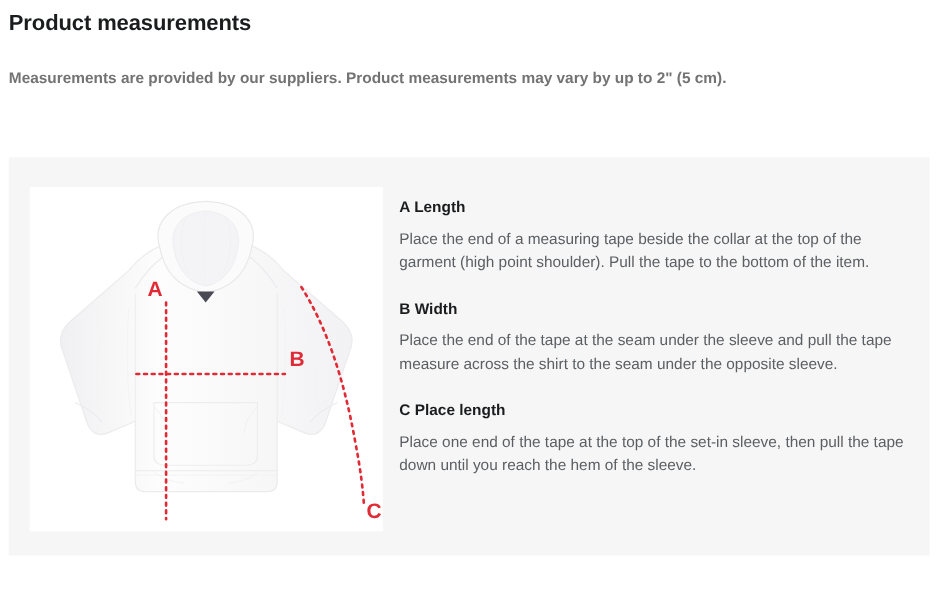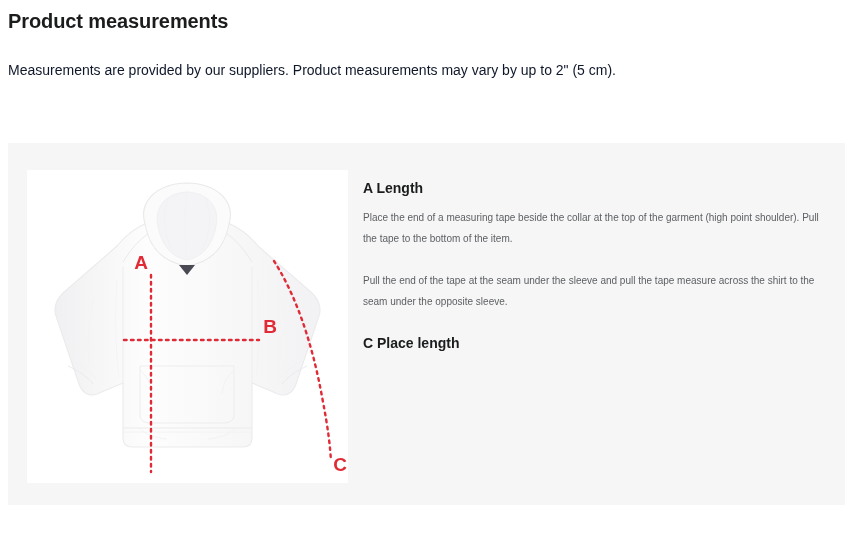--- a/index.html
+++ b/index.html
@@ -32,22 +32,23 @@
     font-size: 20px;
     line-height: 26px;
     font-weight: 700;
     color: #1b1c1d;
     letter-spacing: -0.1px;
     margin: 0;
   }
   .intro-para {
     font-size: 14px;
     line-height: 20px;
-    color: #0f172a;
-    margin: 0;
+    color: #737373;
+    margin: 0;
+    font-weight: bold;
   }
   .intro-1 { margin-top: 26px; }
   .intro-2 { margin-top: 13px; }
 
   
   .measure-panel {
     position: absolute;
     left: 8px;
     top: 143px;
     width: 837px;
@@ -78,21 +79,21 @@
     width: 470px;
   }
   .measure-heading {
     font-size: 14px;
     line-height: 20px;
     font-weight: 700;
     color: #1b1c1d;
     margin: 0;
   }
   .measure-body {
-    font-size: 10px;
+    font-size: 14px;
     line-height: 21px;
     color: #5c5f62;
     margin: 9px 0 0 0;
   }
   .measure-item + .measure-item { margin-top: 21px; }
 </style>
 </head>
 <body>
 
 <div class="page">
@@ -201,22 +202,24 @@
     </div>
 
     <div class="instructions">
 
       <div class="measure-item">
         <h3 class="measure-heading">A Length</h3>
         <p class="measure-body">Place the end of a measuring tape beside the collar at the top of the garment (high point shoulder). Pull the tape to the bottom of the item.</p>
       </div>
 
       <div class="measure-item">
-        <p class="measure-body">Pull the end of the tape at the seam under the sleeve and pull the tape measure across the shirt to the seam under the opposite sleeve.</p>
+        <h3 class="measure-heading">B Width</h3>
+        <p class="measure-body">Place the end of the tape at the seam under the sleeve and pull the tape measure across the shirt to the seam under the opposite sleeve.</p>
       </div>
 
       <div class="measure-item">
         <h3 class="measure-heading">C Place length</h3>
+        <p class="measure-body">Place one end of the tape at the top of the set-in sleeve, then pull the tape down until you reach the hem of the sleeve.</p>
       </div>
 
     </div>
   </div>
 </div>
 
 </body></html>

